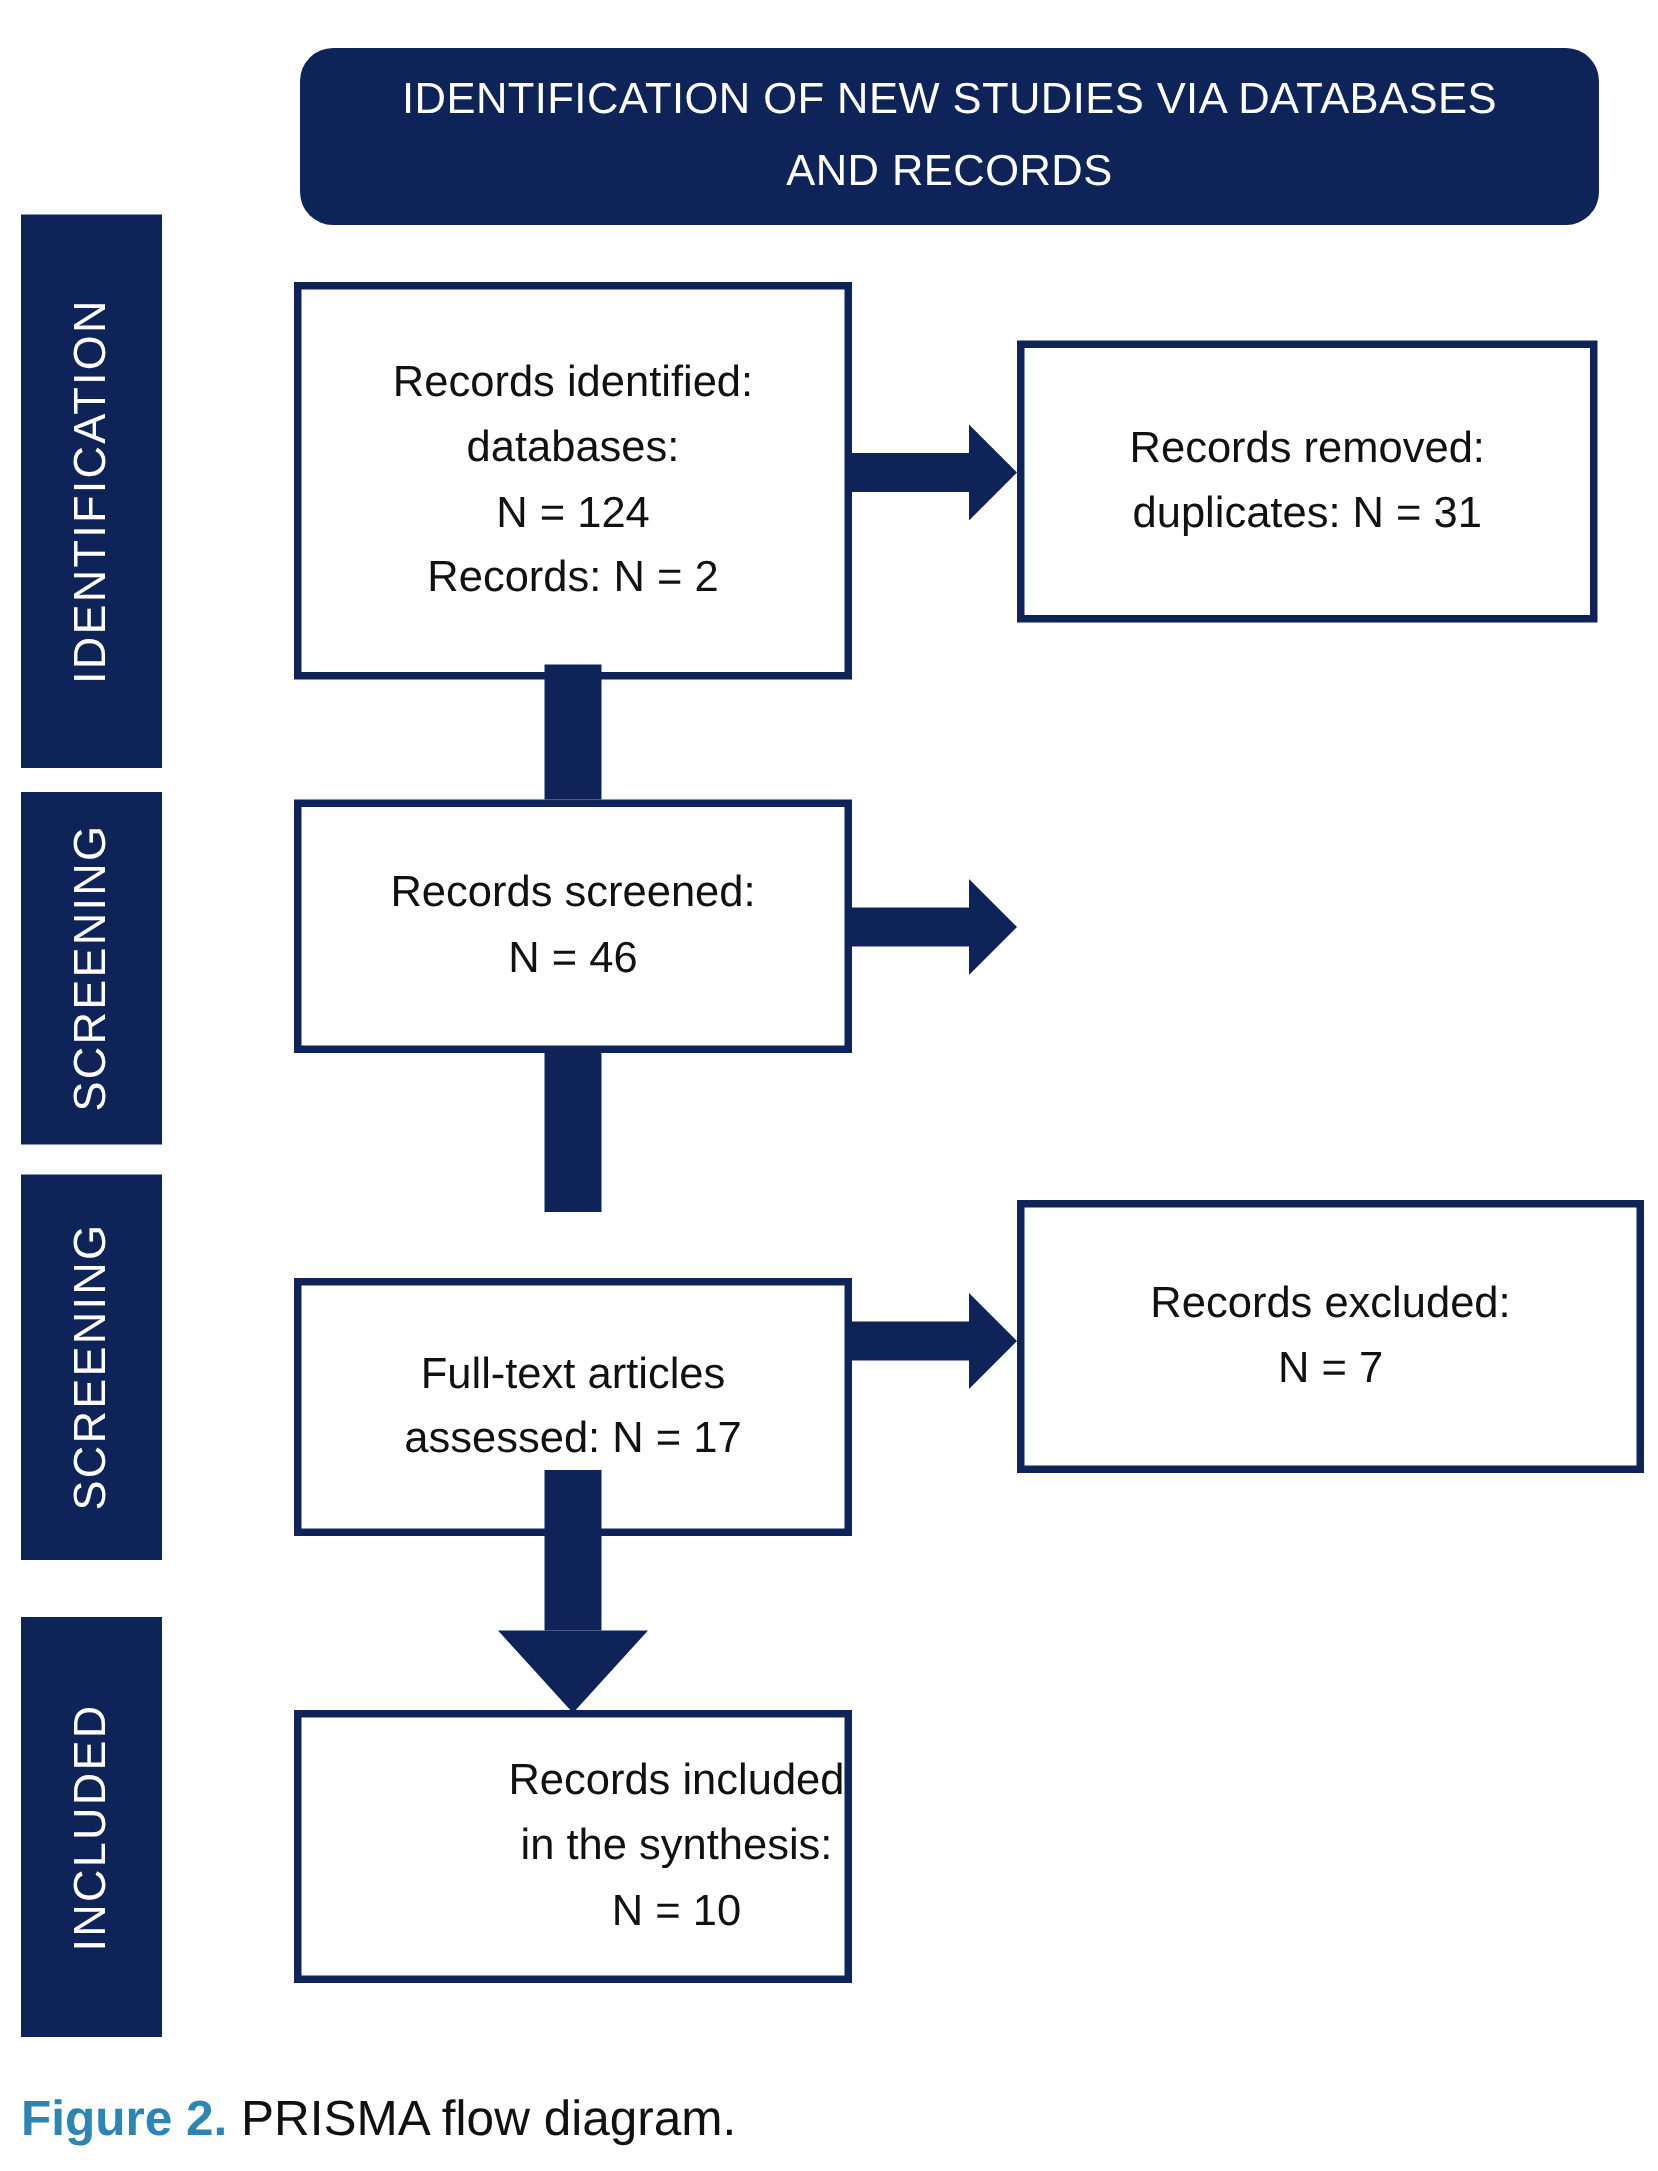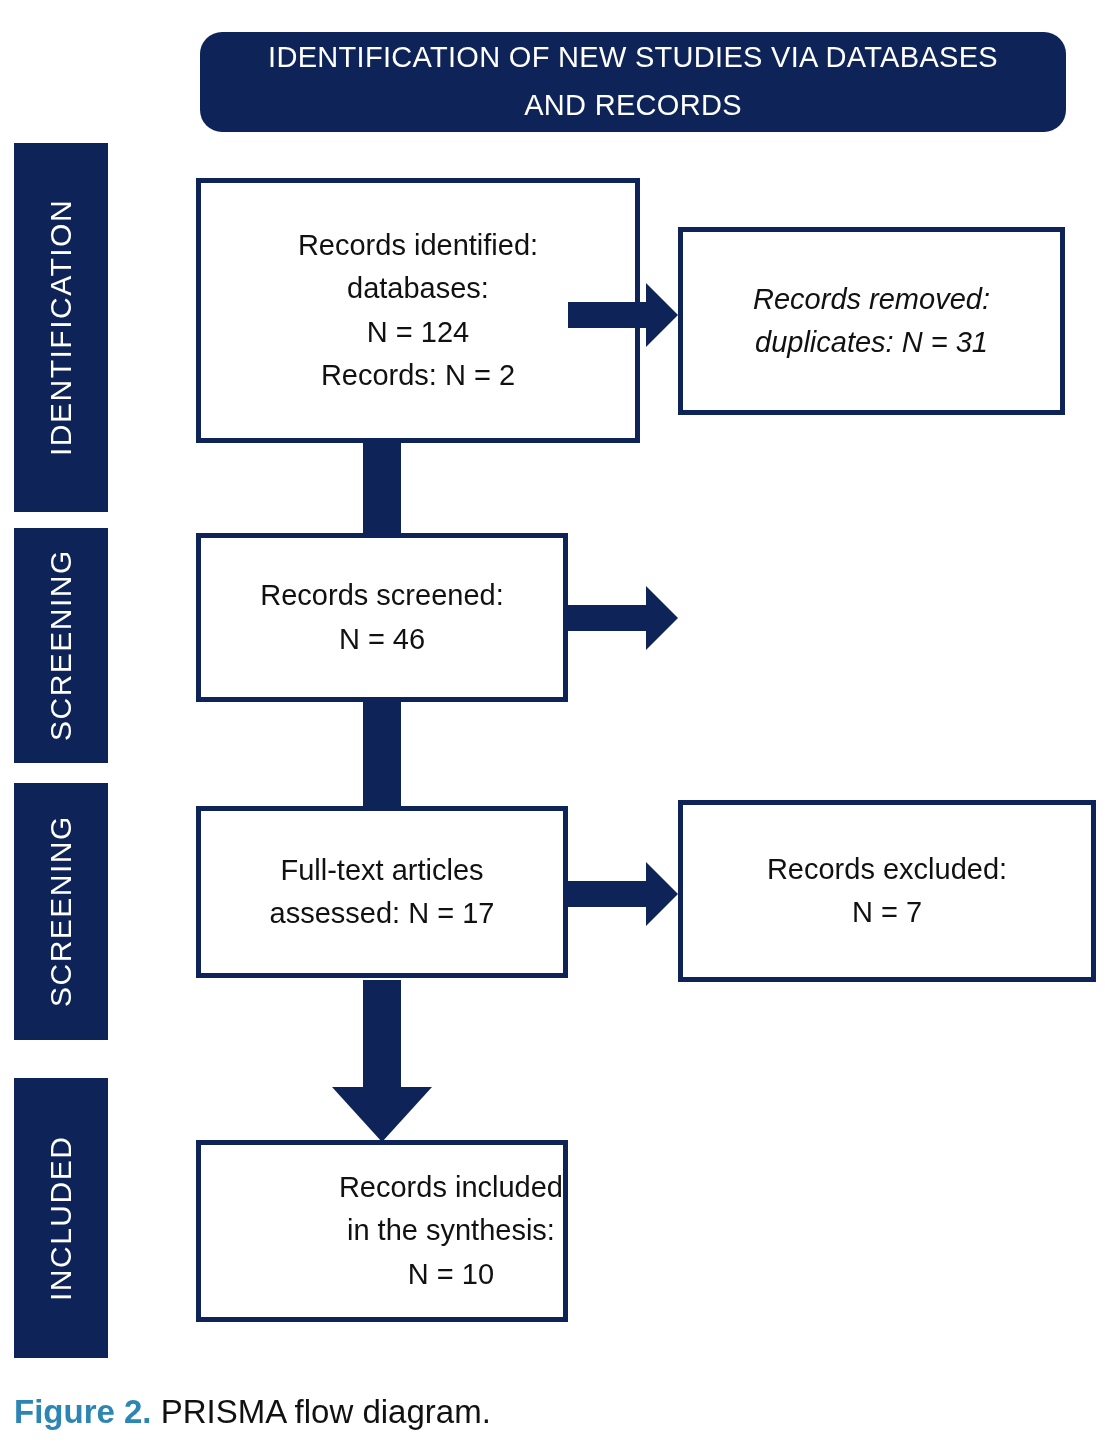--- a/index.html
+++ b/index.html
@@ -17,21 +17,21 @@
     position: relative;
     width: 1105px;
     height: 1447px;
     background: #ffffff;
     overflow: hidden;
   }
   
   .banner {
     position: absolute;
     left: 200px; top: 32px;
-    width: 866px; height: 100px;
+    width: 866px; height: 118px;
     background: var(--navy);
     border-radius: 22px;
     display: flex; align-items: center; justify-content: center;
     color: #ffffff;
     font-size: 29px;
     line-height: 1.65;
     text-align: center;
     white-space: pre-line;
     letter-spacing: 0.3px;
   }
@@ -56,25 +56,25 @@
     position: absolute;
     background: #ffffff;
     border: 5px solid var(--navy);
     display: flex; align-items: center; justify-content: center;
     text-align: center;
     font-size: 29px;
     line-height: 1.5;
     white-space: pre-line;
     color: var(--text);
   }
-  #box-identified    { left: 196px; top: 178px;  width: 444px; height: 265px; }
+  #box-identified    { left: 196px; top: 188px;  width: 372px; height: 265px; }
   #box-screened      { left: 196px; top: 533px;  width: 372px; height: 169px; }
-  #box-fulltext      { left: 196px; top: 806px;  width: 372px; height: 172px; }
+  #box-fulltext      { left: 196px; top: 852px;  width: 372px; height: 172px; }
   #box-included      { left: 196px; top: 1140px; width: 372px; height: 182px; justify-content: flex-end; }
-  #box-removed       { left: 678px; top: 227px;  width: 387px; height: 188px; font-style: italic; }
+  #box-removed       { left: 678px; top: 227px;  width: 387px; height: 188px; }
   #box-excluded-elig { left: 678px; top: 468px;  width: 387px; height: 264px; }
   #box-excluded      { left: 678px; top: 800px;  width: 418px; height: 182px; text-align: center; }
   
   .v-conn {
     position: absolute;
     left: 363px; width: 38px;
     background: var(--navy);
   }
   #vconn-1 { top: 443px; height: 90px; }
   #vconn-2 { top: 702px; height: 106px; }

